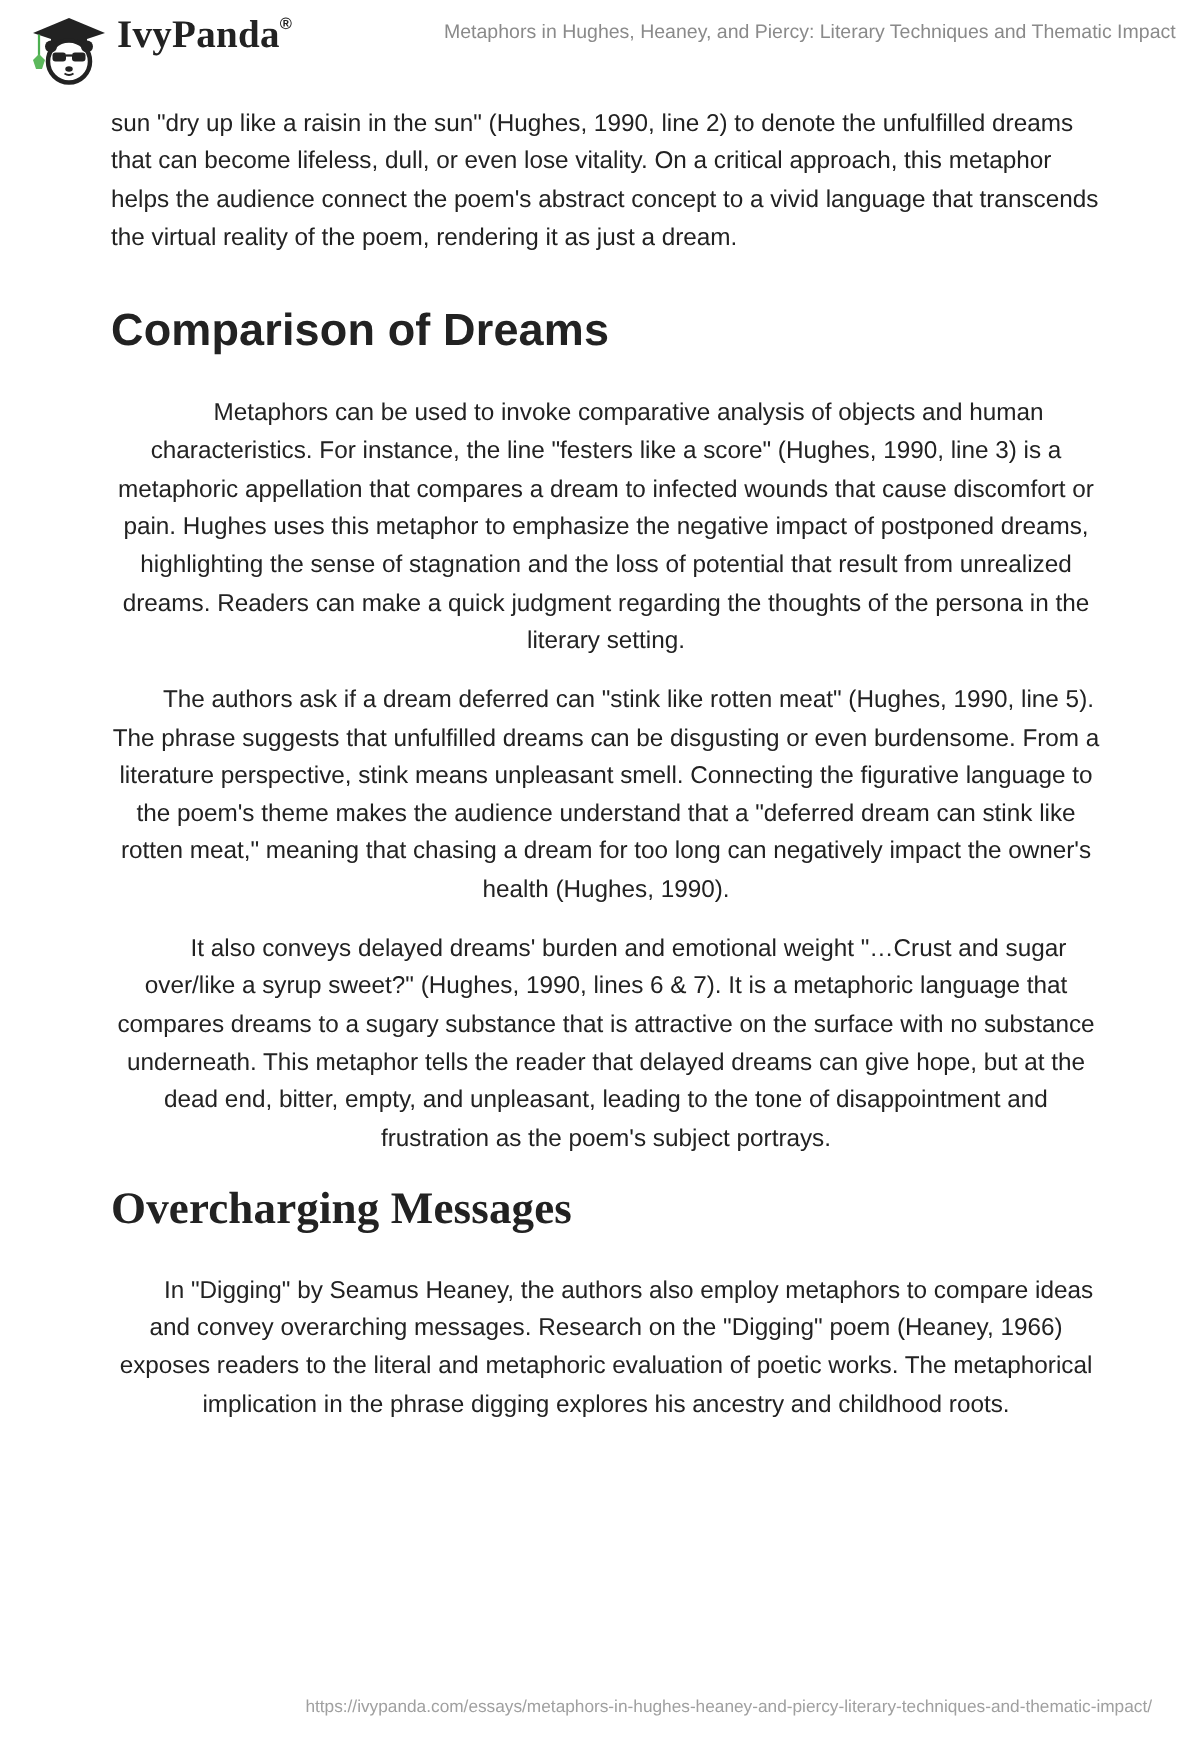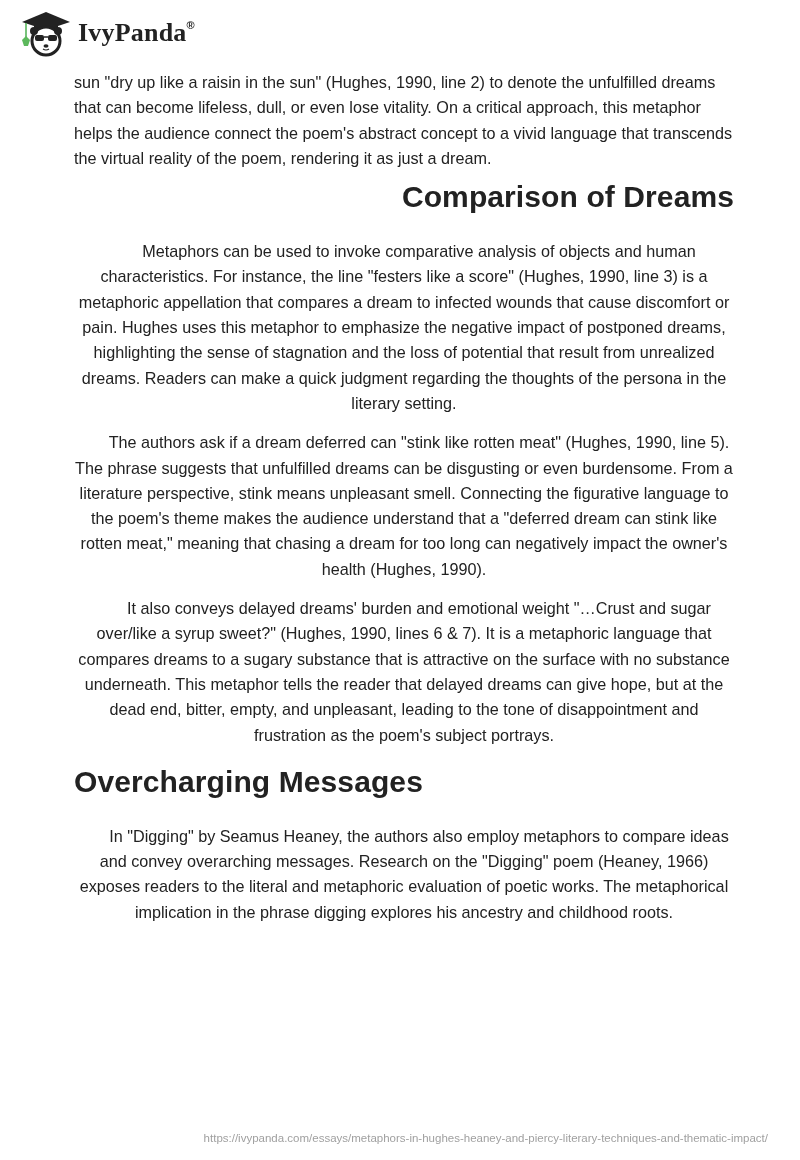--- a/index.html
+++ b/index.html
@@ -1,20 +1,20 @@
 <!DOCTYPE html>
 <html><head>
   <meta charset="utf-8">
   <style>
     * { margin: 0; padding: 0; box-sizing: border-box; }
     html, body { width: 800px; height: 1160px; background: #ffffff; overflow: hidden; }
     body { position: relative; font-family: "Liberation Sans", "DejaVu Sans", sans-serif; color: #222222; }
 
     .header { position: absolute; left: 0; top: 0; width: 800px; height: 60px; }
-    .logo { position: absolute; left: 16px; top: 8px; display: flex; align-items: center; }
+    .logo { position: absolute; left: 16px; top: 8px; display: flex; align-items: flex-start; }
     .logo-mark { width: 58px; height: 50px; position: relative; }
     .logo-text { font-family: "Liberation Serif", "DejaVu Serif", serif; font-weight: bold; font-size: 26px; color: #222; margin-left: 4px; letter-spacing: 0.2px; }
     .logo-reg { font-family: "Liberation Sans", sans-serif; font-size: 11px; font-weight: bold; vertical-align: super; position: relative; top: -2px; }
     .doc-title { position: absolute; left: 296px; top: 13px; font-size: 13px; color: #8a8a8a; white-space: nowrap; }
 
     .content { position: absolute; left: 74px; top: 70px; width: 660px; }
     p.body { font-size: 16.2px; line-height: 25.3px; color: #222; }
     p.indent { text-indent: 30px; text-align: center; }
     h2 { font-size: 30px; font-weight: bold; color: #222; line-height: 36px; letter-spacing: 0.1px; }
 
@@ -42,27 +42,28 @@
         <rect x="19" y="27" width="9" height="6" rx="2" fill="#222"></rect>
         <rect x="32" y="27" width="9" height="6" rx="2" fill="#222"></rect>
         <line x1="28" y1="29" x2="32" y2="29" stroke="#222" stroke-width="1.5"></line>
 
         <ellipse cx="30" cy="38" rx="2.5" ry="1.8" fill="#222"></ellipse>
         <path d="M27,41 Q30,43 33,41" stroke="#222" stroke-width="1.2" fill="none"></path>
       </svg>
     </div>
     <span class="logo-text"><span>IvyPanda</span><span class="logo-reg">®</span></span>
   </div>
+  <div class="doc-title">Metaphors in Hughes, Heaney, and Piercy: Literary Techniques and Thematic Impact</div>
 </div>
 
 <div class="content">
   <p class="body">sun "dry up like a raisin in the sun" (Hughes, 1990, line 2) to denote the unfulfilled dreams that can become lifeless, dull, or even lose vitality. On a critical approach, this metaphor helps the audience connect the poem's abstract concept to a vivid language that transcends the virtual reality of the poem, rendering it as just a dream.</p>
 
-  <h2 style="margin-top:8px;text-align:right;">Comparison of Dreams</h2>
+  <h2 style="margin-top:32px;">Comparison of Dreams</h2>
   <p class="body indent" style="margin-top:24px;">Metaphors can be used to invoke comparative analysis of objects and human characteristics. For instance, the line "festers like a score" (Hughes, 1990, line 3) is a metaphoric appellation that compares a dream to infected wounds that cause discomfort or pain. Hughes uses this metaphor to emphasize the negative impact of postponed dreams, highlighting the sense of stagnation and the loss of potential that result from unrealized dreams. Readers can make a quick judgment regarding the thoughts of the persona in the literary setting.</p>
   <p class="body indent" style="margin-top:14px;">The authors ask if a dream deferred can "stink like rotten meat" (Hughes, 1990, line 5). The phrase suggests that unfulfilled dreams can be disgusting or even burdensome. From a literature perspective, stink means unpleasant smell. Connecting the figurative language to the poem's theme makes the audience understand that a "deferred dream can stink like rotten meat," meaning that chasing a dream for too long can negatively impact the owner's health (Hughes, 1990).</p>
   <p class="body indent" style="margin-top:14px;">It also conveys delayed dreams' burden and emotional weight "…Crust and sugar over/like a syrup sweet?" (Hughes, 1990, lines 6 &amp; 7). It is a metaphoric language that compares dreams to a sugary substance that is attractive on the surface with no substance underneath. This metaphor tells the reader that delayed dreams can give hope, but at the dead end, bitter, empty, and unpleasant, leading to the tone of disappointment and frustration as the poem's subject portrays.</p>
 
-  <h2 style="margin-top:16px;">Overcharging Messages</h2>
+  <h2 style="margin-top:16px;font-family:Liberation Serif, serif;">Overcharging Messages</h2>
   <p class="body indent" style="margin-top:24px;">In "Digging" by Seamus Heaney, the authors also employ metaphors to compare ideas and convey overarching messages. Research on the "Digging" poem (Heaney, 1966) exposes readers to the literal and metaphoric evaluation of poetic works. The metaphorical implication in the phrase digging explores his ancestry and childhood roots.</p>
 </div>
 
 <div class="footer-url">https://ivypanda.com/essays/metaphors-in-hughes-heaney-and-piercy-literary-techniques-and-thematic-impact/</div>
 
 </body></html>

